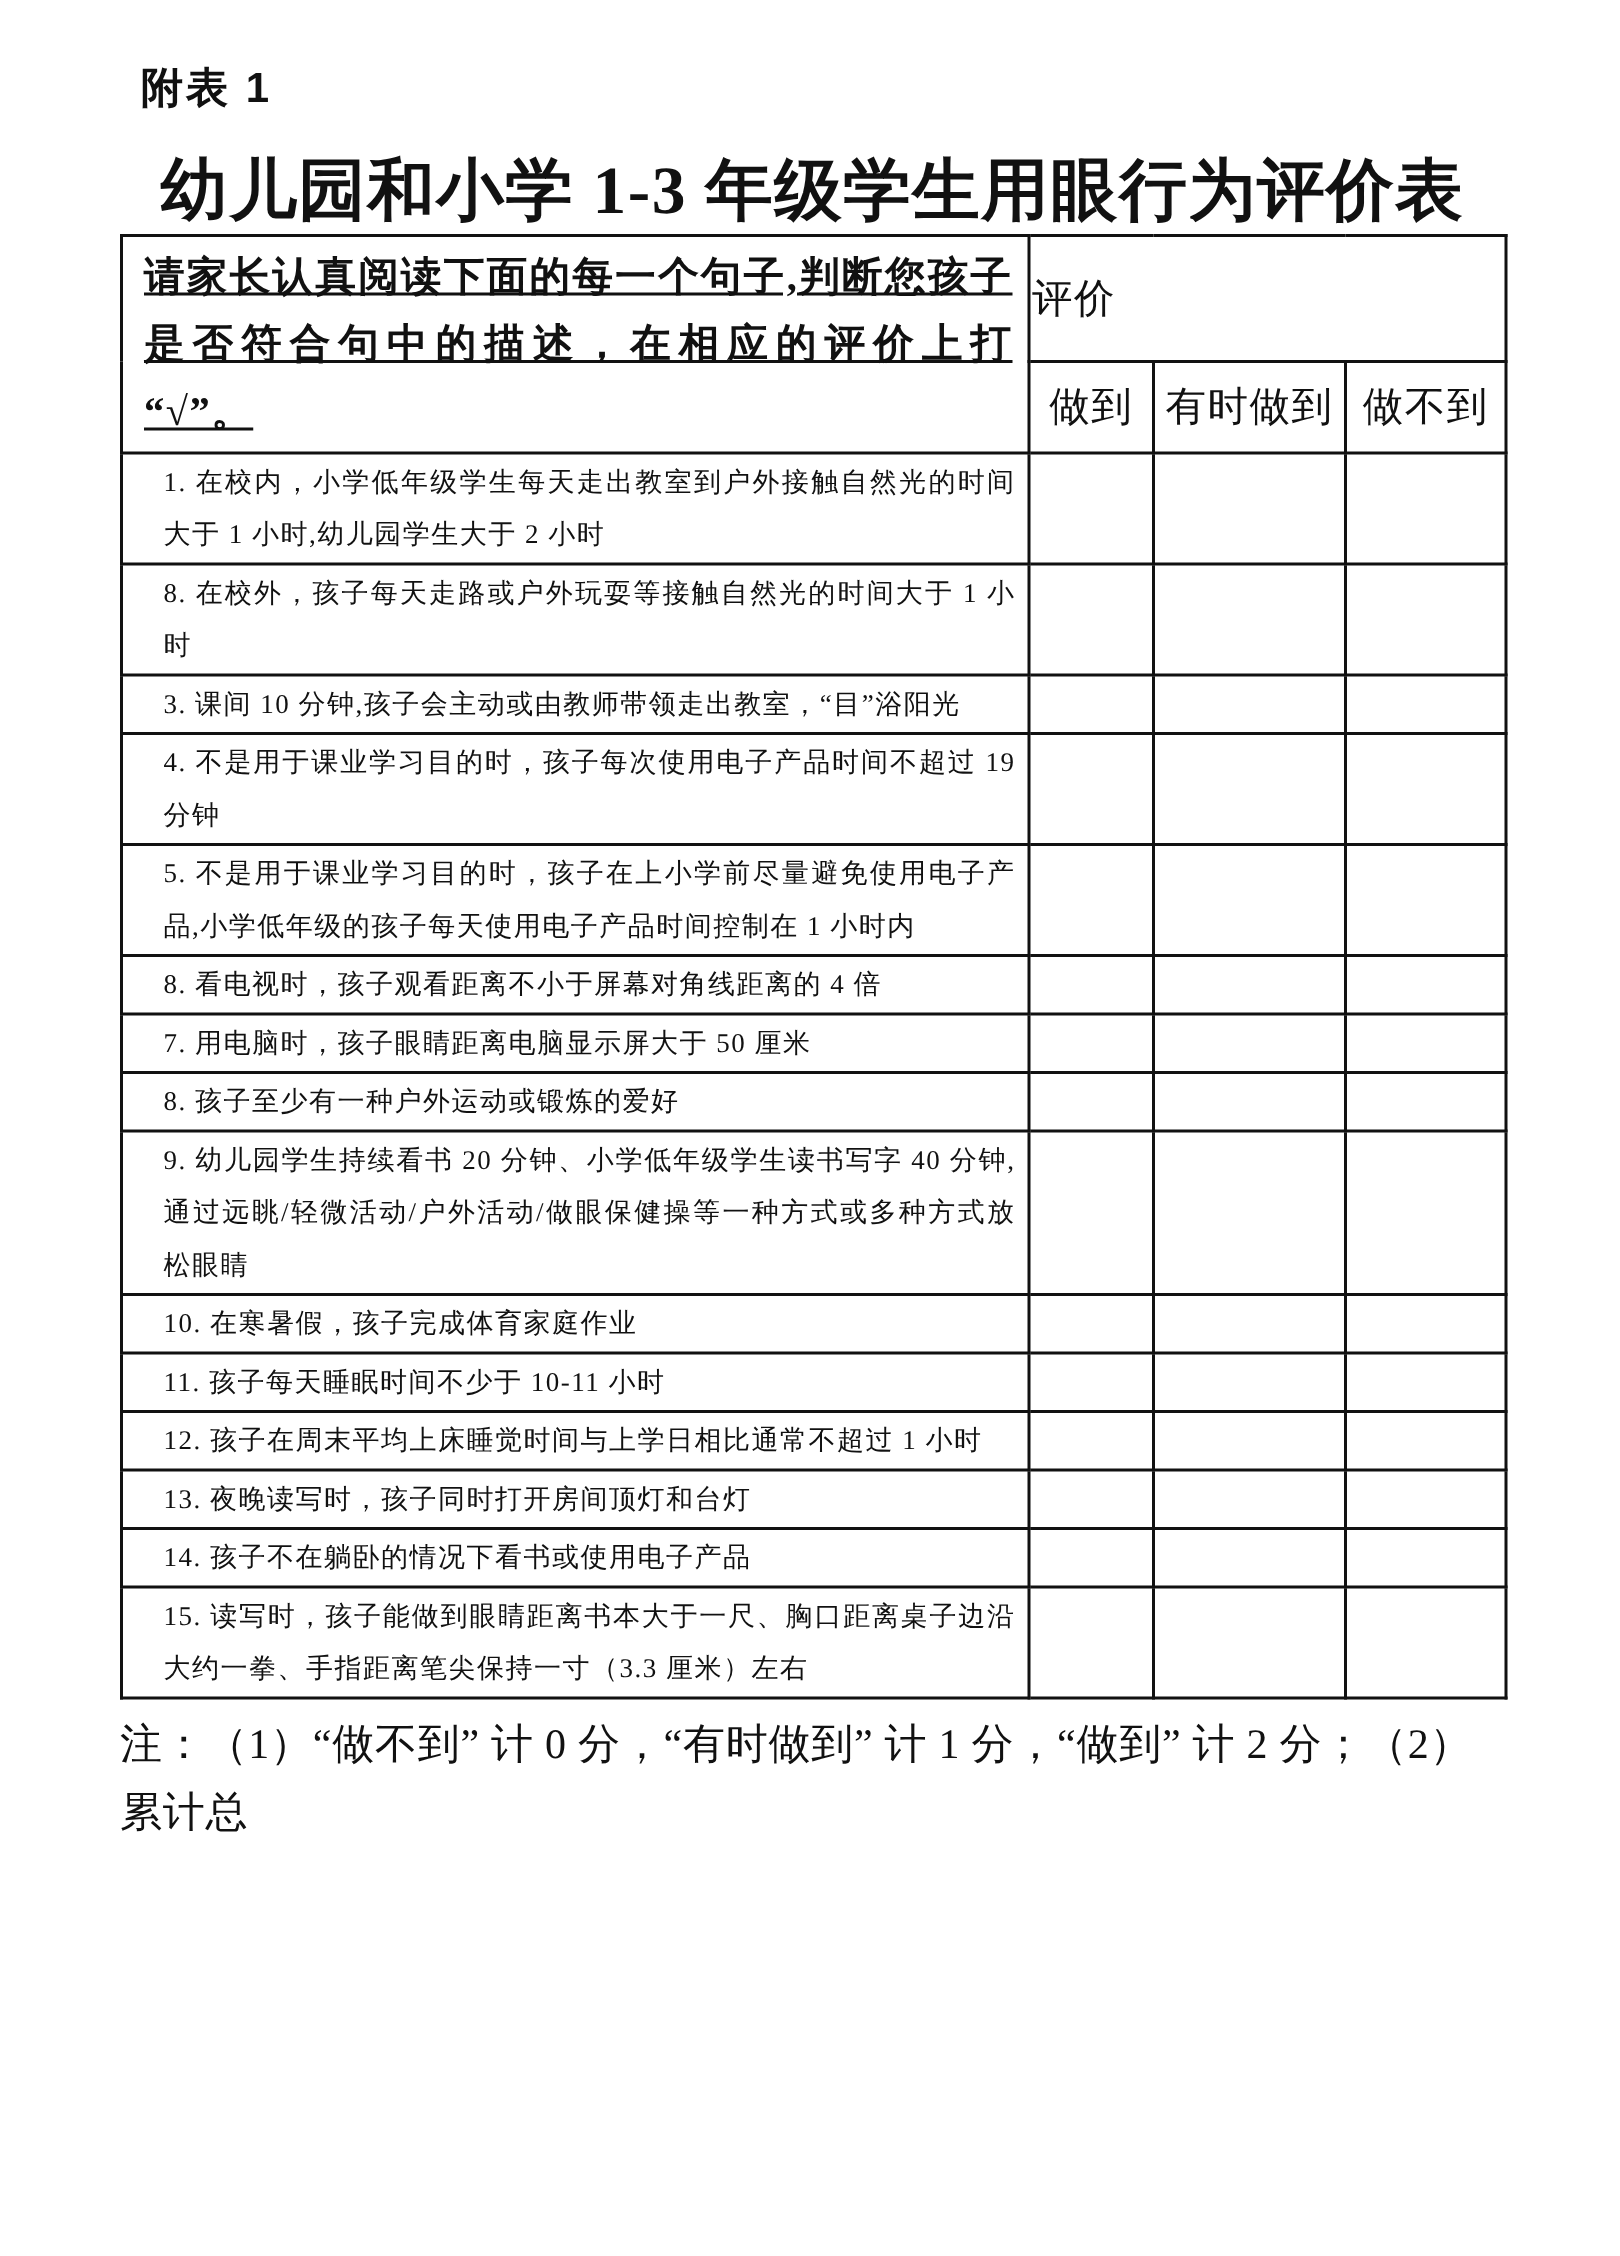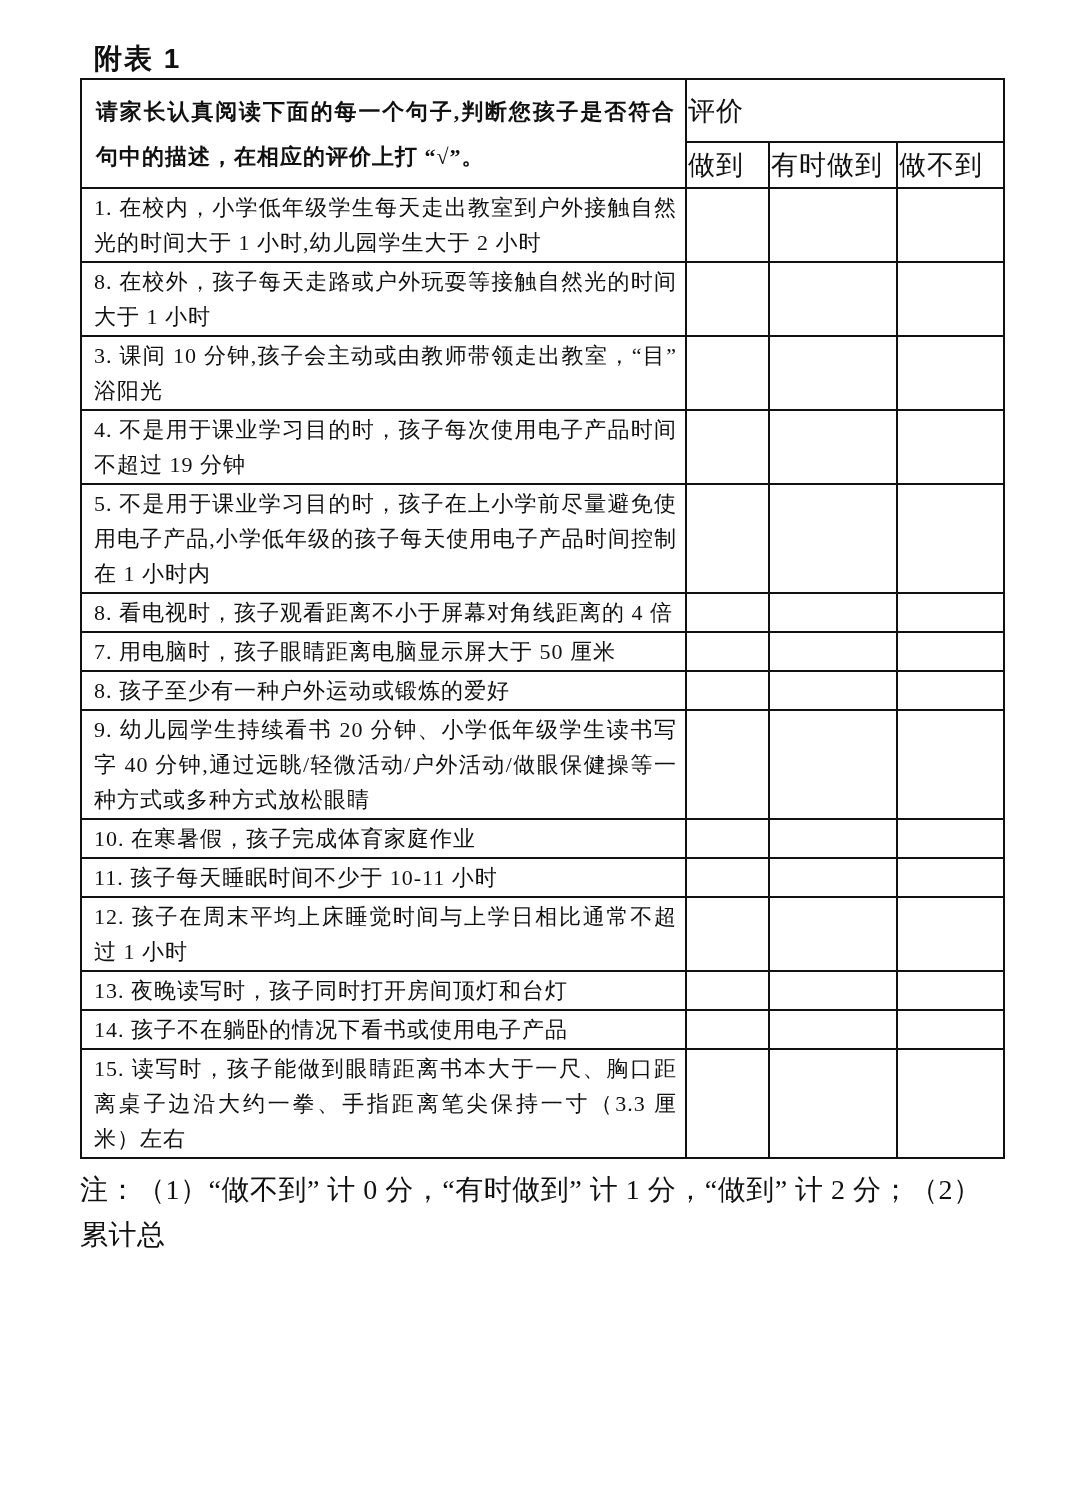--- a/index.html
+++ b/index.html
@@ -43,62 +43,64 @@
     border-collapse: collapse;
     table-layout: fixed;
     width: 923px;
   }
   .eval-table td {
     border: 2px solid #111111;
     box-sizing: border-box;
     vertical-align: middle;
   }
   td.instruction {
-    font-size: 22px;
+    font-size: 27px;
     font-weight: bold;
     line-height: 45px;
     padding: 4px 10px 4px 14px;
     text-align: justify;
     letter-spacing: 1px;
+    text-decoration: underline;
   }
   td.rating-head {
     height: 63px;
     font-size: 27px;
     letter-spacing: 1px;
   }
   td.col-head {
     height: 46px;
-    text-align: left;
+    text-align: center;
     font-size: 27px;
     letter-spacing: 1px;
   }
   td.stmt {
-    font-size: 22px;
+    font-size: 18px;
     line-height: 35px;
-    padding: 1px 8px 1px 12px;
+    padding: 1px 8px 1px 27px;
     text-align: justify;
     letter-spacing: 1px;
   }
   td.rate {
     background: #ffffff;
   }
   .note {
     font-size: 28px;
     line-height: 45px;
     margin-top: 8px;
     letter-spacing: 0.5px;
   }
 </style>
 </head>
 <body>
 
 <div class="page">
 
   <div class="appendix">附表 1</div>
 
+  <div class="title">幼儿园和小学 1-3 年级学生用眼行为评价表</div>
 
 
   <table class="eval-table">
     <colgroup>
       <col style="width:605px">
       <col style="width:83px">
       <col style="width:128px">
       <col style="width:107px">
     </colgroup>
     <thead>

